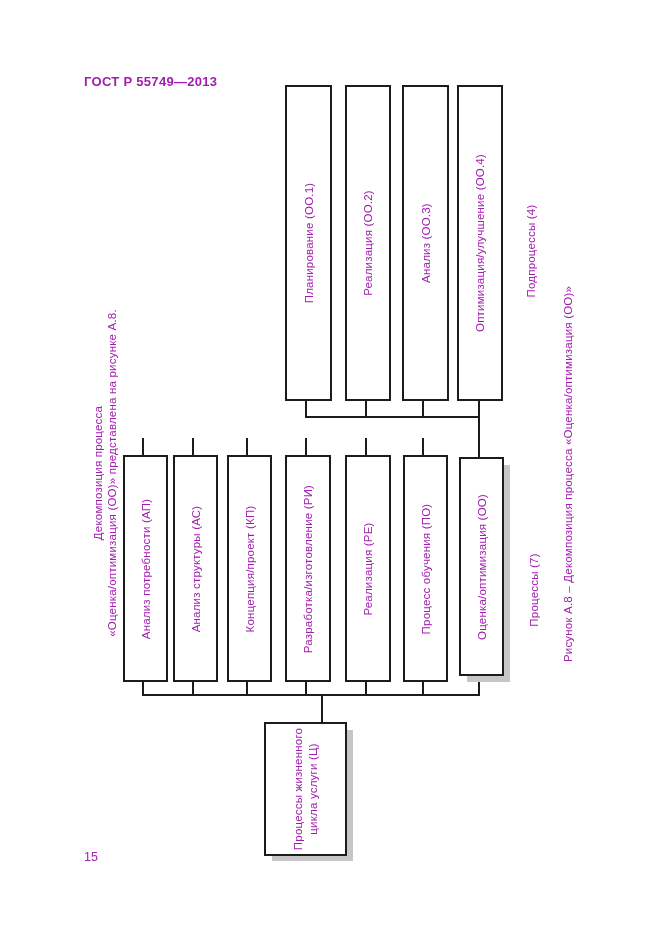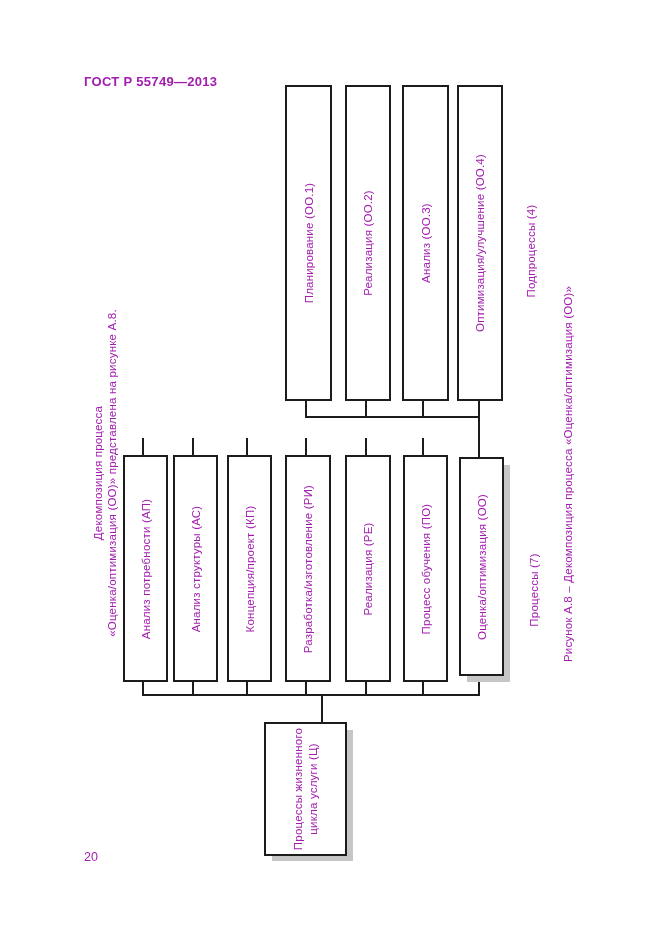--- a/index.html
+++ b/index.html
@@ -28,21 +28,21 @@
   .vline,.hline{position:absolute;background:#1c1c1c;}
   .vline{width:2px;}
   .hline{height:2px;}
 </style>
 </head>
 <body>
 
 <div class="page">
 
   <div class="hdr">ГОСТ Р 55749—2013</div>
-  <div class="pagenum">20</div>
+  <div class="pagenum">15</div>
 
   <div class="rotblock" style="left:105px;top:473px;">
     <div class="inner">
       <div>Декомпозиция процесса</div>
       <div>«Оценка/оптимизация (ОО)» представлена на рисунке А.8.</div>
     </div>
   </div>
 
   <div class="vline" style="left:305px;top:397px;height:21px;"></div>
   <div class="vline" style="left:365px;top:397px;height:21px;"></div>

